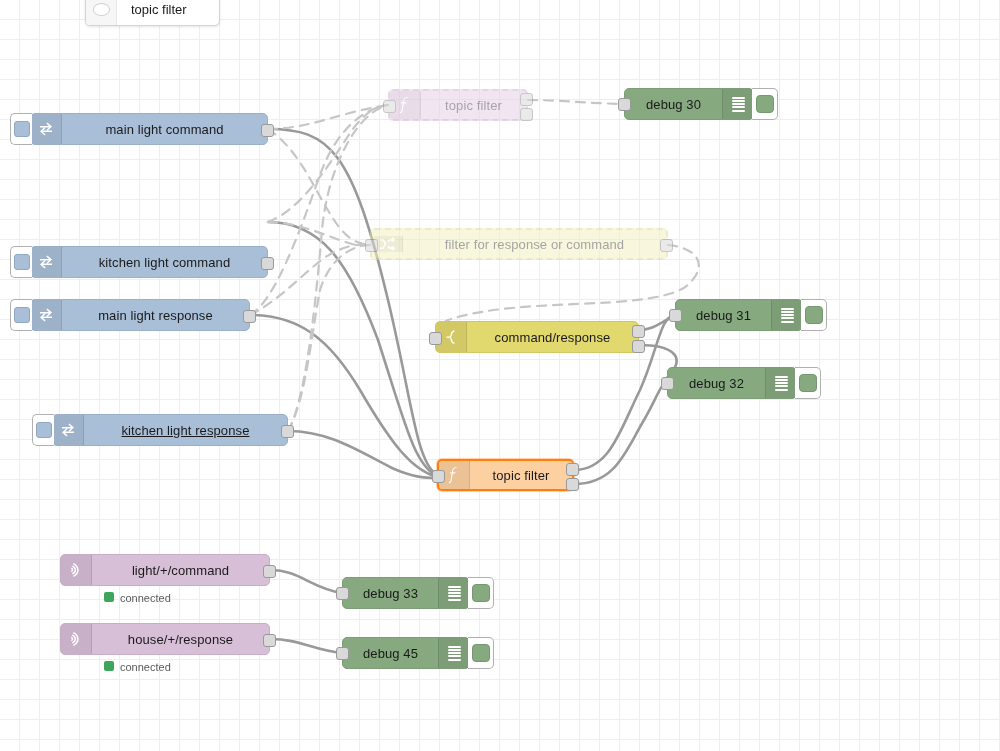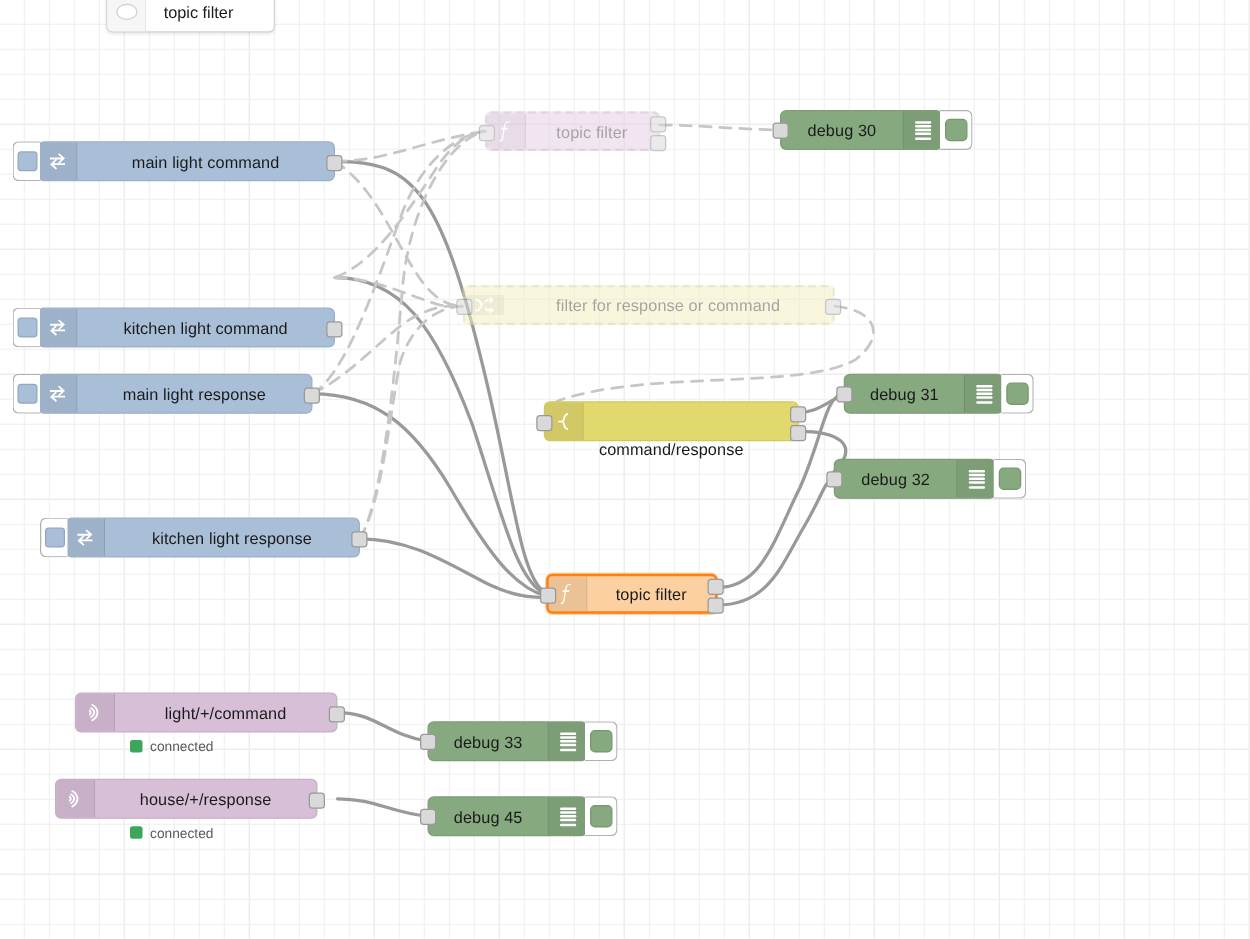--- a/index.html
+++ b/index.html
@@ -312,21 +312,21 @@
     <span class="icon-box">
       <svg width="16" height="16" viewBox="0 0 16 16">
         <path d="M2 5h9l-2.6-2.6.9-.9L14 5.5 9.3 10l-.9-.9L11 6.5H2z" fill="#fff"></path>
         <path d="M14 11H5l2.6 2.6-.9.9L2 10.5 6.7 6l.9.9L5 9.5h9z" fill="#fff"></path>
       </svg>
     </span>
     <span class="label">main light response</span>
     <span class="port out" style="top:10px;"></span>
   </div>
 
-  <div class="node n-mqttin" style="left:52px; top:414px; width:236px;">
+  <div class="node n-mqttin" style="left:52px; top:414px; width:236px;text-decoration:underline;">
     <span class="node-btn-left">
         <i></i>
       </span>
     <span class="icon-box">
       <svg width="16" height="16" viewBox="0 0 16 16">
         <path d="M2 5h9l-2.6-2.6.9-.9L14 5.5 9.3 10l-.9-.9L11 6.5H2z" fill="#fff"></path>
         <path d="M14 11H5l2.6 2.6-.9.9L2 10.5 6.7 6l.9.9L5 9.5h9z" fill="#fff"></path>
       </svg>
     </span>
     <span class="label">kitchen light response</span>
@@ -351,21 +351,21 @@
       <svg width="17" height="16" viewBox="0 0 17 16">
         <path d="M1 3h3.2l3.3 4.3L4.3 13H1v-1.6h2.5l2.1-3.3-2.4-3.5H1z" fill="#fff"></path>
         <path d="M10.2 3h2.6V1l3.6 2.8-3.6 2.8V4.6h-2l-1.2 1.7-1-1.3z" fill="#fff"></path>
         <path d="M10.2 13h2.6v2l3.6-2.8-3.6-2.8v1.9h-2L9.6 9.6l-1 1.3z" fill="#fff"></path>
       </svg>
     </span>
     <span class="label">filter for response or command</span>
     <span class="port out" style="top:9px;"></span>
   </div>
 
-  <div class="node n-switch" style="left:435px; top:321px; width:204px;flex-direction:column;">
+  <div class="node n-switch" style="left:435px; top:321px; width:204px;">
     <span class="port in" style="top:10px;"></span>
     <span class="icon-box">
       <svg width="16" height="16" viewBox="0 0 16 16">
         <path d="M11.5 1.3C8.8 1.8 7.9 3.6 7.6 5.6 7.4 7 7 7.6 5.6 7.6H3.5v1.2h2.1c1.4 0 1.8.6 2 2 .3 2 1.2 3.8 3.9 4.3v-1.4c-1.8-.4-2.3-1.6-2.5-3.1-.2-1.4-.7-2.2-1.8-2.4 1.1-.2 1.6-1 1.8-2.4C9.2 4.3 9.7 3.1 11.5 2.7z" fill="#fff"></path>
       </svg>
     </span>
     <span class="label">command/response</span>
     <span class="port out" style="top:3px;"></span>
     <span class="port out" style="top:18px;"></span>
   </div>
@@ -442,21 +442,21 @@
       </svg>
     </span>
     <span class="label">light/+/command</span>
     <span class="port out" style="top:10px;"></span>
   </div>
   <div class="status" style="left:68px; top:592px;">
     <span class="dot green"></span>
     <span>connected</span>
   </div>
 
-  <div class="node n-mqttin2" style="left:44px; top:623px; width:210px;">
+  <div class="node n-mqttin2" style="left:60px; top:623px; width:210px;">
     <span class="icon-box">
       <svg width="16" height="16" viewBox="0 0 16 16">
         <path d="M5 2.2c2.6 1.2 4.2 3.4 4.2 5.8S7.6 12.6 5 13.8l.6 1.3C8.7 13.7 10.7 11.1 10.7 8S8.7 2.3 5.6.9z" fill="#fff"></path>
         <path d="M4 4.8c1.6.7 2.6 1.9 2.6 3.2S5.6 10.5 4 11.2l.6 1.3C6.7 11.6 8.1 10 8.1 8S6.7 4.4 4.6 3.5z" fill="#fff"></path>
         <path d="M3 7c.5.2.9.6.9 1s-.4.8-.9 1l.6 1.3c1-.5 1.7-1.3 1.7-2.3S4.6 5.9 3.6 5.4z" fill="#fff"></path>
       </svg>
     </span>
     <span class="label">house/+/response</span>
     <span class="port out" style="top:10px;"></span>
   </div>

